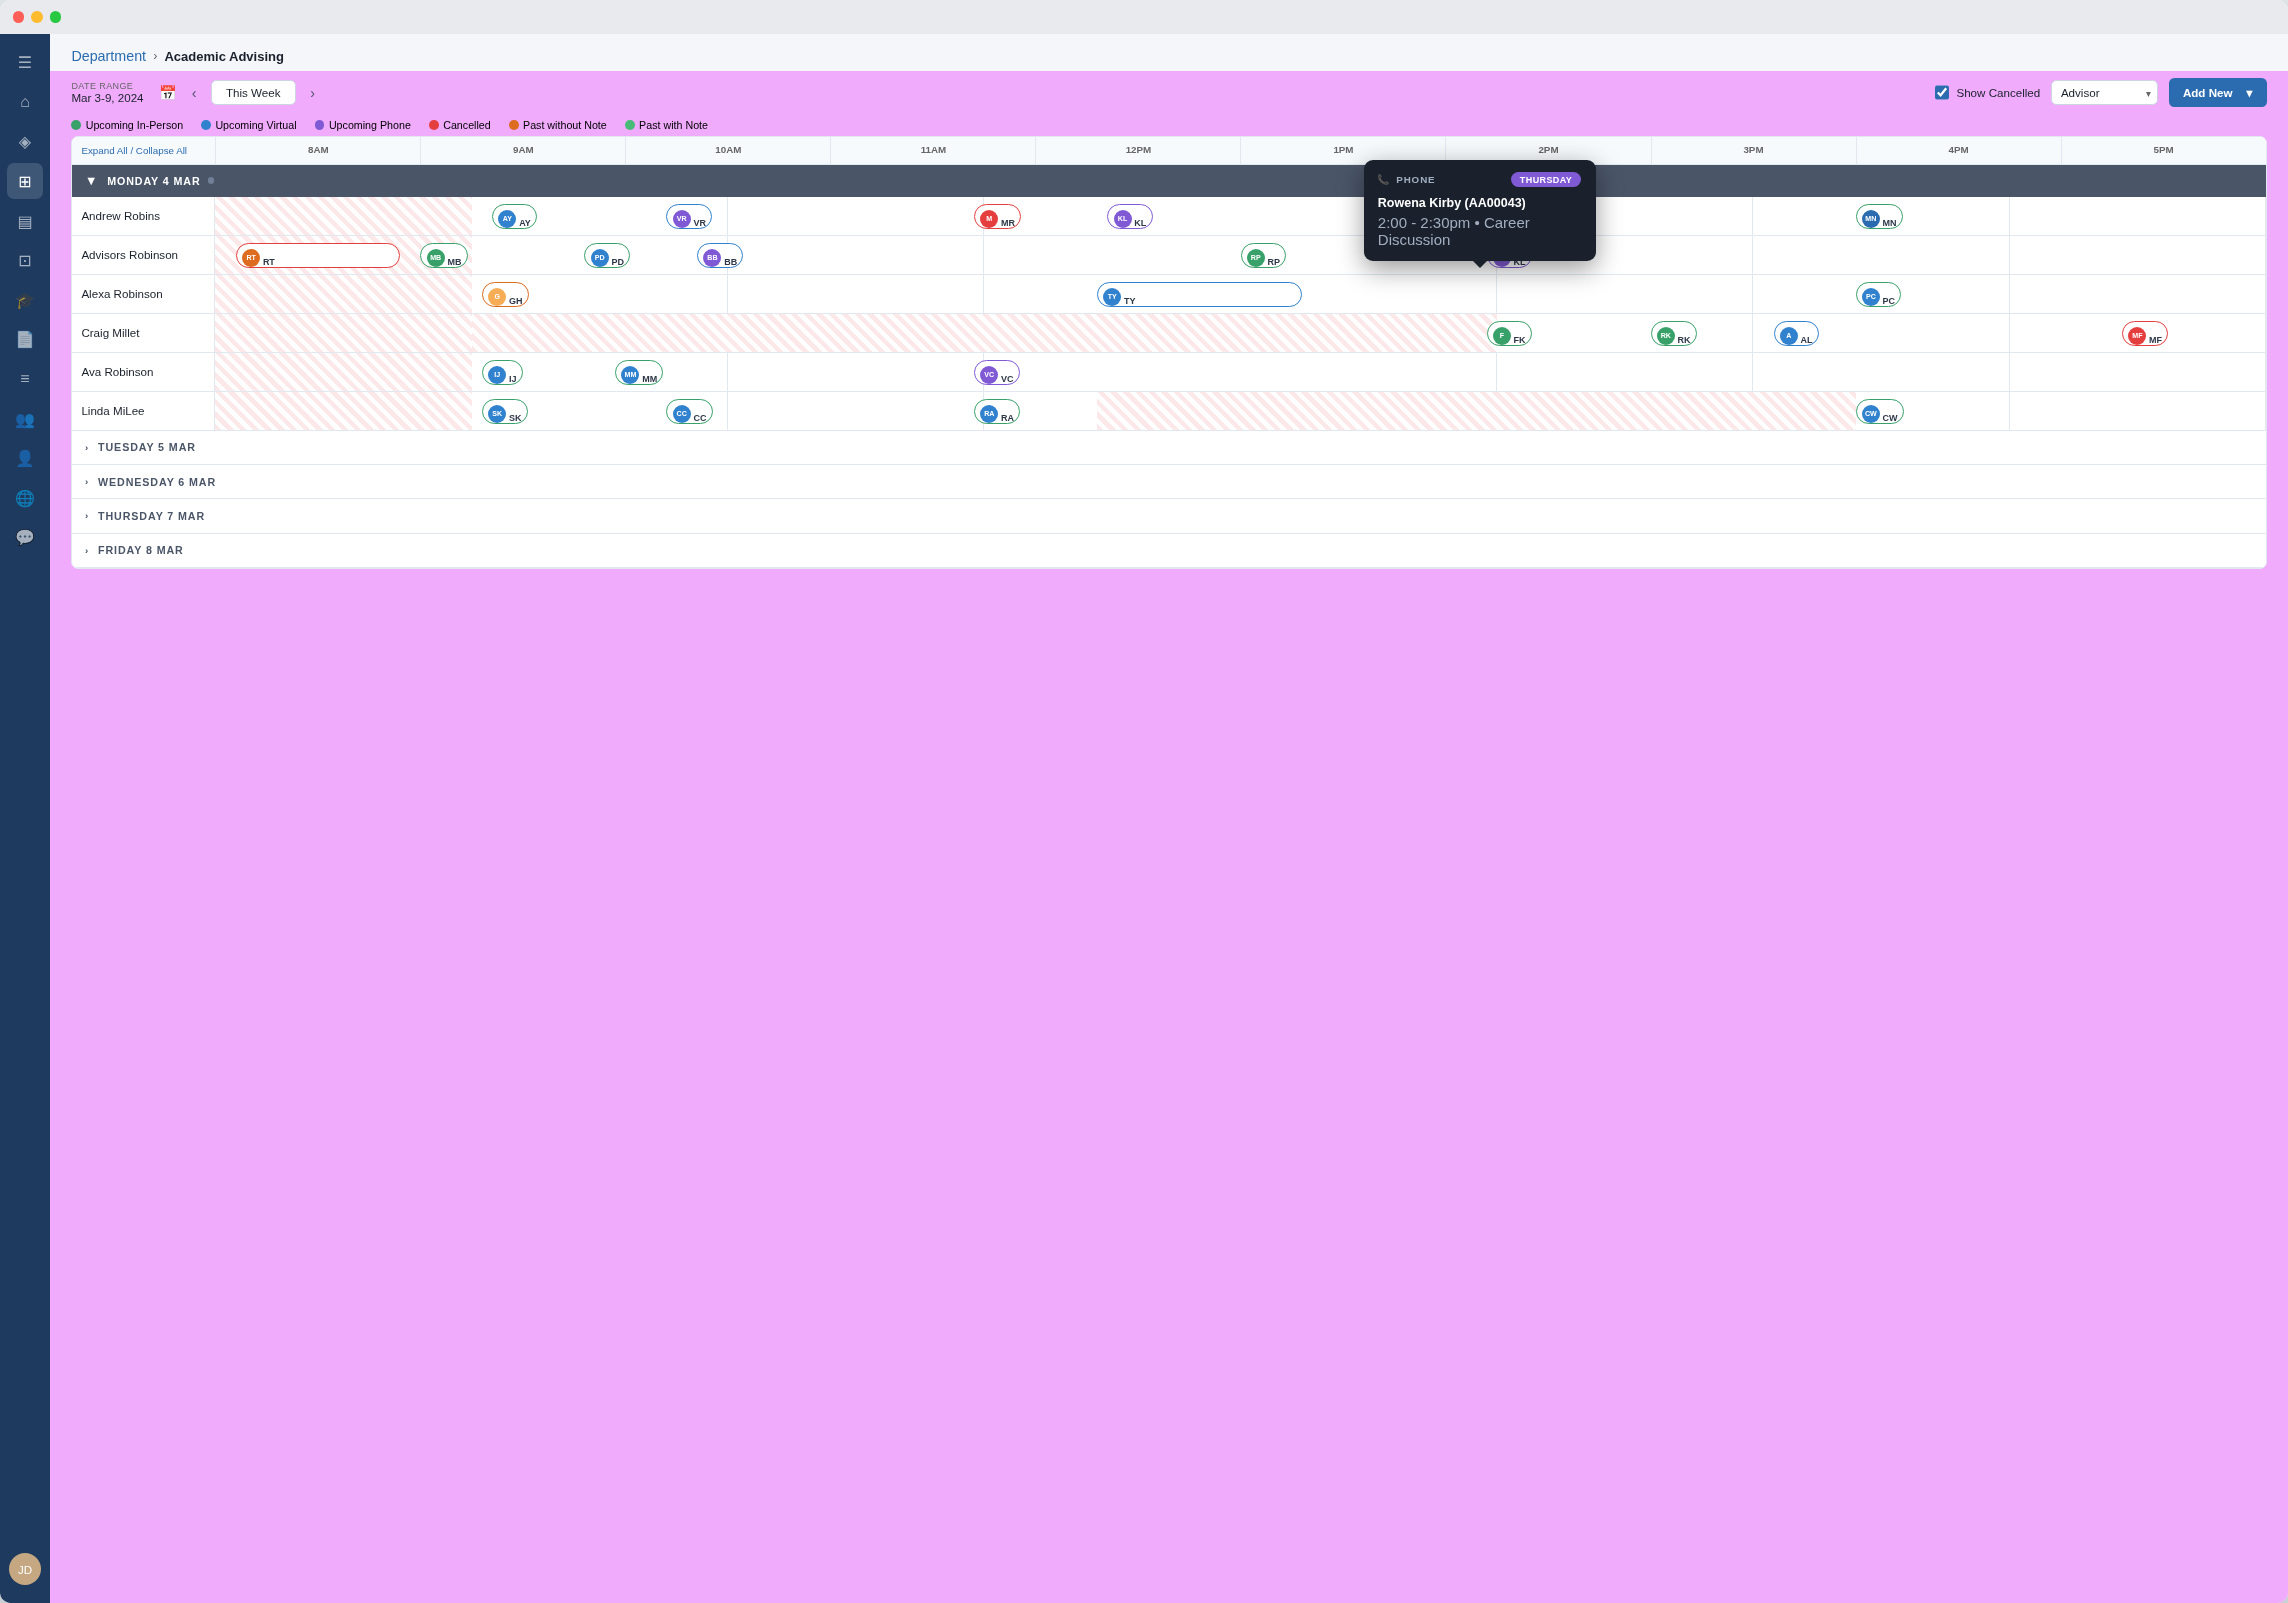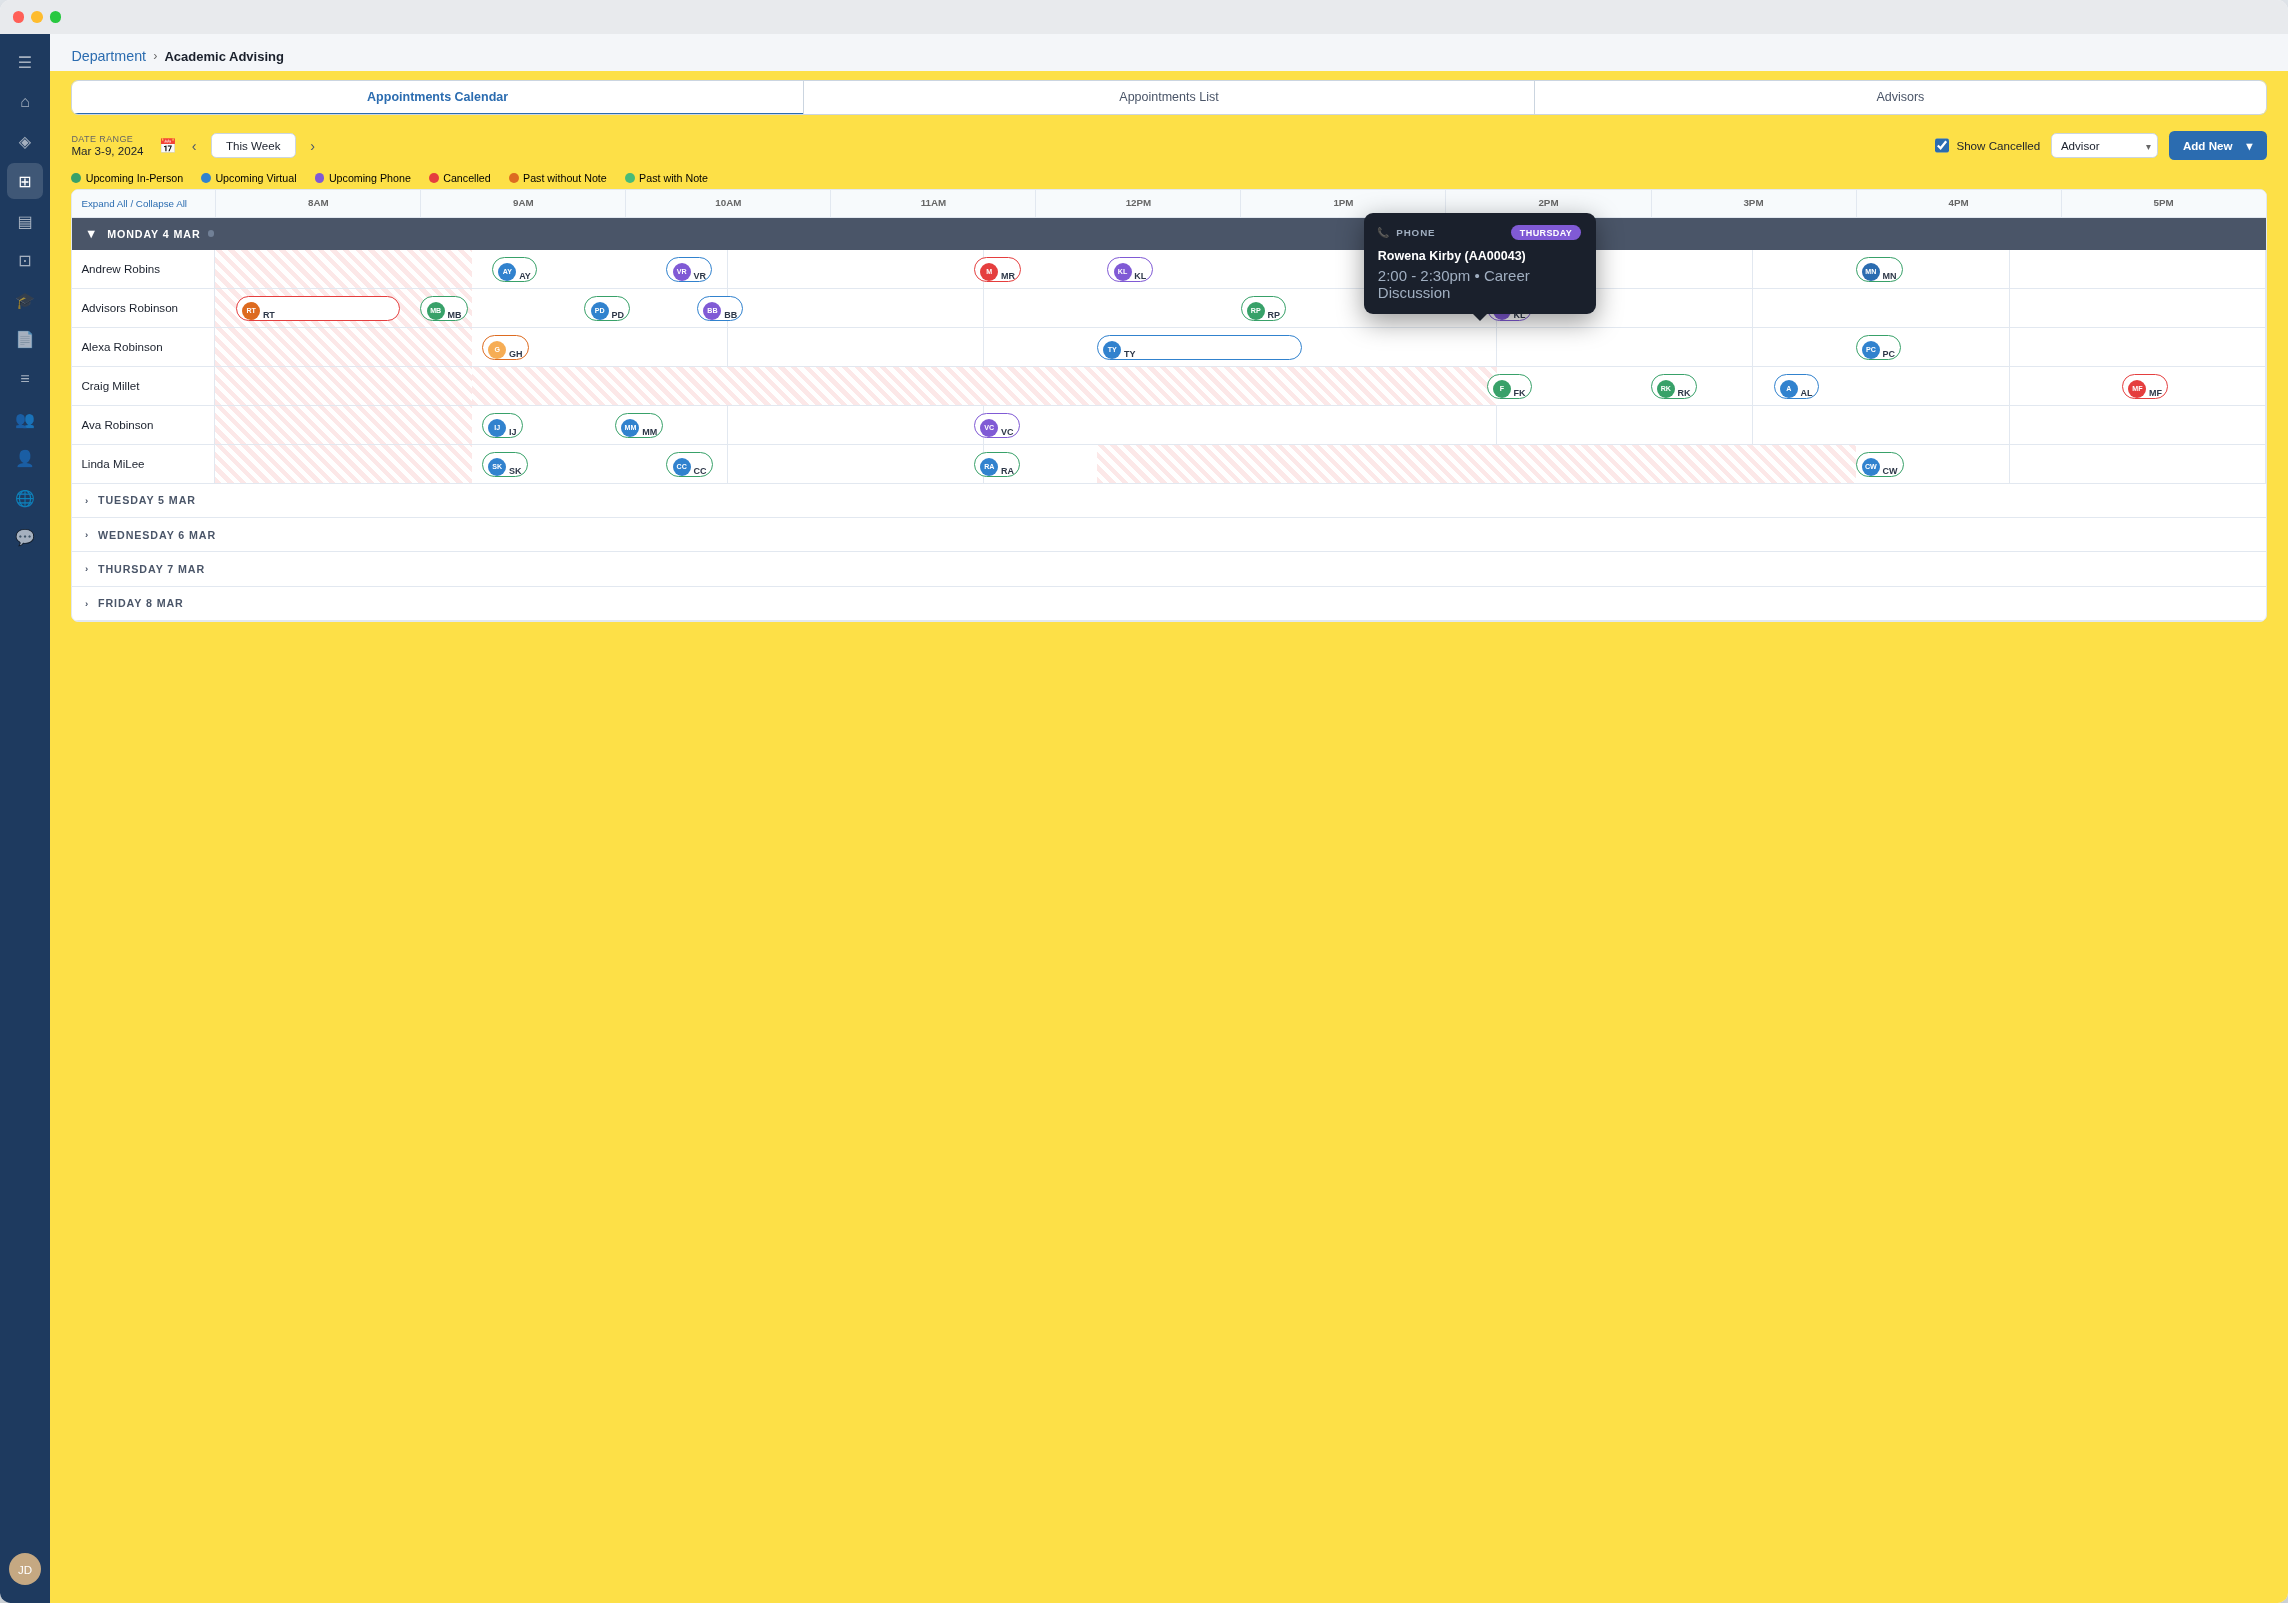--- a/index.html
+++ b/index.html
@@ -15,21 +15,21 @@
 
     .app-body { display: flex; flex: 1; overflow: hidden; }
 
     
     .sidebar { width: 50px; background: #1e3a5f; display: flex; flex-direction: column; align-items: center; padding: 10.7px 0; gap: 3.6px; flex-shrink: 0; }
     .sidebar-icon { width: 36px; height: 36px; display: flex; align-items: center; justify-content: center; border-radius: 7.1px; cursor: pointer; color: rgba(255,255,255,0.6); font-size: 16px; }
     .sidebar-icon.active { background: rgba(255,255,255,0.15); color: #fff; }
     .sidebar-avatar { width: 32px; height: 32px; border-radius: 50%; background: #c5a882; margin-top: auto; margin-bottom: 7.1px; overflow: hidden; display: flex; align-items: center; justify-content: center; font-size: 11.6px; color: #fff; }
 
     
-    .main { flex: 1; display: flex; flex-direction: column; overflow: hidden; background: #fde047; }
+    .main { flex: 1; display: flex; flex-direction: column; overflow: hidden; background: #f0abfc; }
 
     
     .header { padding: 14.3px 21.4px 7.1px; background: #f4f6f9; flex-shrink: 0; }
     .breadcrumb { display: flex; align-items: center; gap: 7.1px; font-size: 14.3px; }
     .breadcrumb-dept { color: #2b6cb0; font-weight: 500; }
     .breadcrumb-sep { color: #666; font-size: 12.5px; }
     .breadcrumb-current { color: #1a202c; font-weight: 600; font-size: 13px; }
 
     
     .tabs { display: flex; border: 1.3px solid #cbd5e0; border-radius: 7.1px; margin: 9px 21.4px; overflow: hidden; flex-shrink: 0; }
@@ -143,25 +143,20 @@
     <div class="main">
 
       <div class="header">
         <div class="breadcrumb">
           <span class="breadcrumb-dept">Department</span>
           <span class="breadcrumb-sep">›</span>
           <span class="breadcrumb-current">Academic Advising</span>
         </div>
       </div>
 
-      <div class="tabs">
-        <div class="tab active">Appointments Calendar</div>
-        <div class="tab">Appointments List</div>
-        <div class="tab">Advisors</div>
-      </div>
 
       <div class="toolbar">
         <div class="date-range-group">
           <span class="date-range-label">Date Range</span>
           <span class="date-range-value">Mar 3-9, 2024</span>
         </div>
         <span class="calendar-icon">📅</span>
         <button class="nav-btn">‹</button>
         <button class="this-week-btn">This Week</button>
         <button class="nav-btn">›</button>

